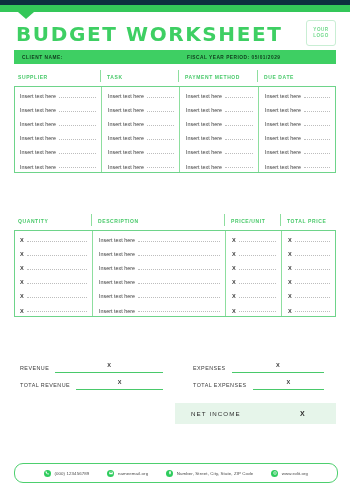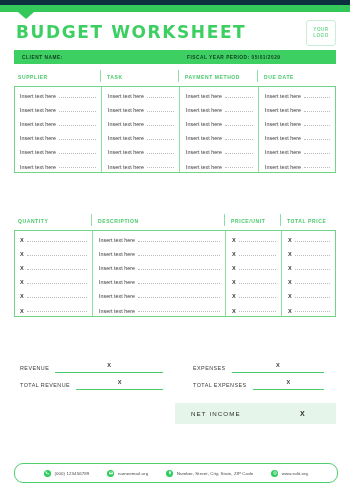--- a/index.html
+++ b/index.html
@@ -44,21 +44,21 @@
   .header {
     position: absolute;
     top: 22px; left: 0;
     width: 350px;
     height: 26px;
   }
   .doc-title {
     position: absolute;
     left: 16px;
     top: 0px;
-    font-size: 17px;
+    font-size: 20px;
     font-weight: bold;
     letter-spacing: 1.6px;
     color: #3ecf63;
     font-family: "DejaVu Sans", sans-serif;
     white-space: nowrap;
   }
   .logo-box {
     position: absolute;
     right: 14px;
     top: -2px;

